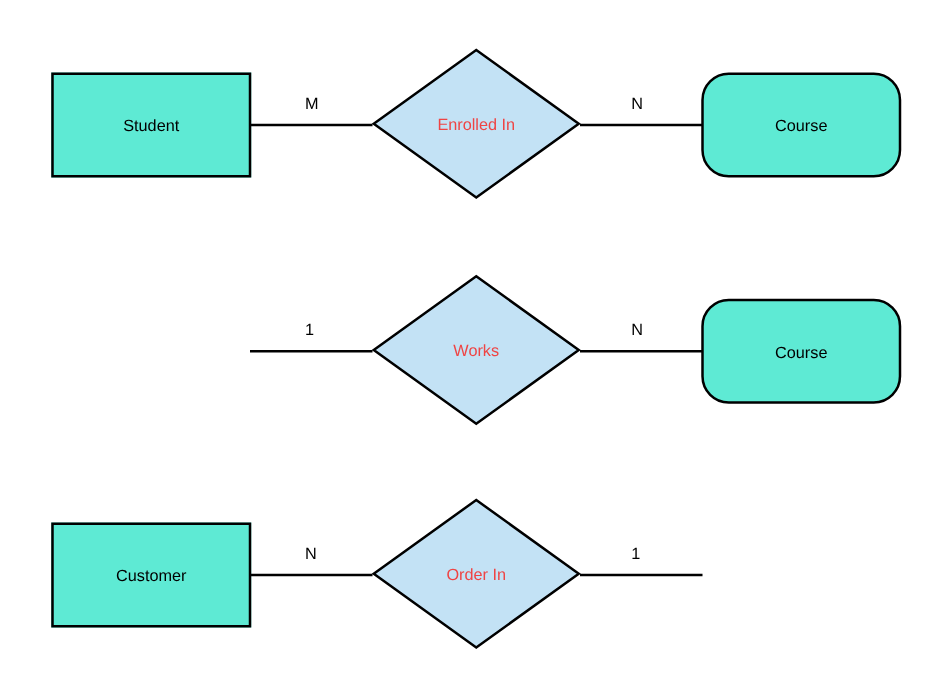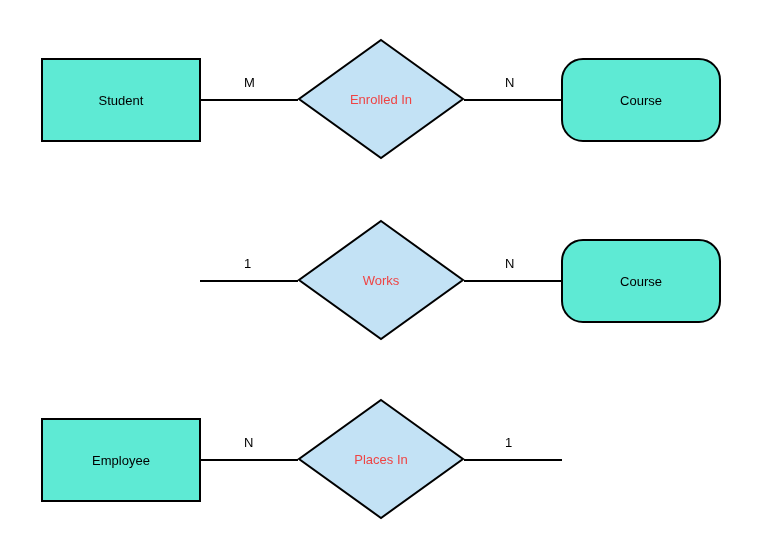--- a/index.html
+++ b/index.html
@@ -148,32 +148,32 @@
     <div class="connector right-conn"></div>
 
     <div class="entity right">
       <span class="entity-label">Course</span>
     </div>
   </div>
 
   <div class="row" style="top:390px;">
 
     <div class="entity left">
-      <span class="entity-label">Employee</span>
+      <span class="entity-label">Customer</span>
     </div>
 
     <div class="connector left-conn"></div>
 
     <span class="cardinality left-card">N</span>
 
     <div class="diamond-wrap">
       <svg width="168" height="122" viewBox="0 0 168 122">
         <polygon points="84,2 166,61 84,120 2,61" fill="#c3e2f5" stroke="#000000" stroke-width="2"></polygon>
       </svg>
-      <span class="diamond-label">Places In</span>
+      <span class="diamond-label">Order In</span>
     </div>
 
     <span class="cardinality right-card">1</span>
 
     <div class="connector right-conn"></div>
 
   </div>
 
 </div>
 

